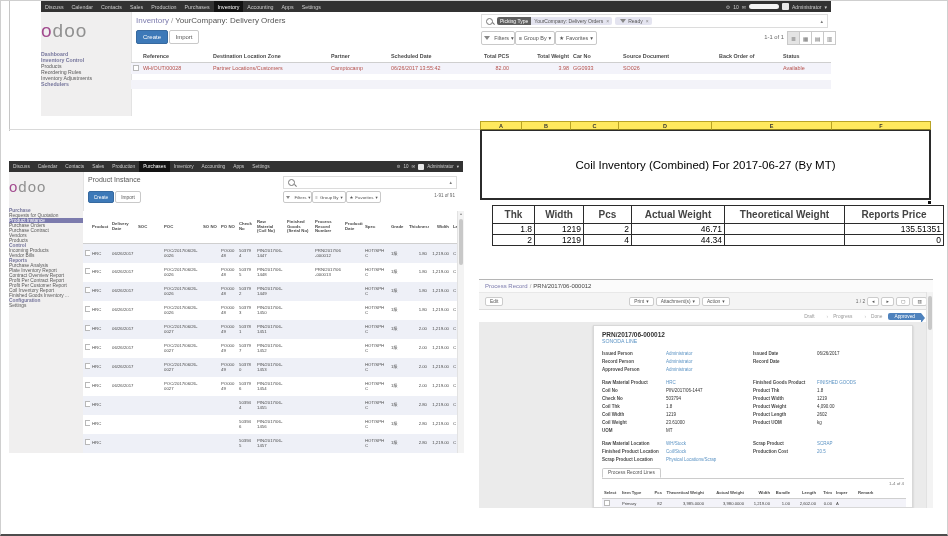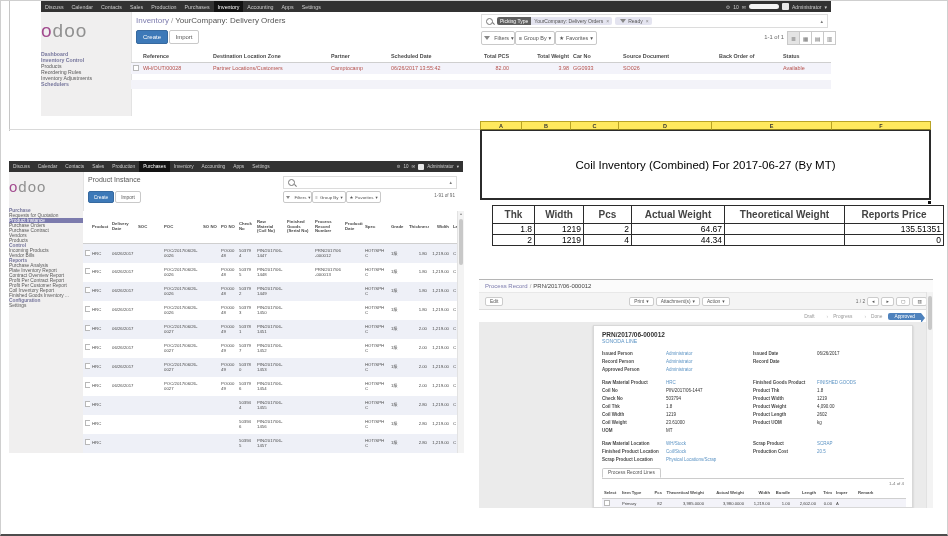--- a/index.html
+++ b/index.html
@@ -634,21 +634,21 @@
           <th>Actual Weight</th>
           <th>Theoretical Weight</th>
           <th>Reports Price</th>
         </tr>
       </thead>
     <tbody>
         <tr>
           <td>1.8</td>
           <td>1219</td>
           <td>2</td>
-          <td>64.67</td>
+          <td>46.71</td>
           <td></td>
           <td>135.51351</td>
         </tr>
         <tr>
           <td>2</td>
           <td>1219</td>
           <td>4</td>
           <td>44.34</td>
           <td></td>
           <td>0</td>

